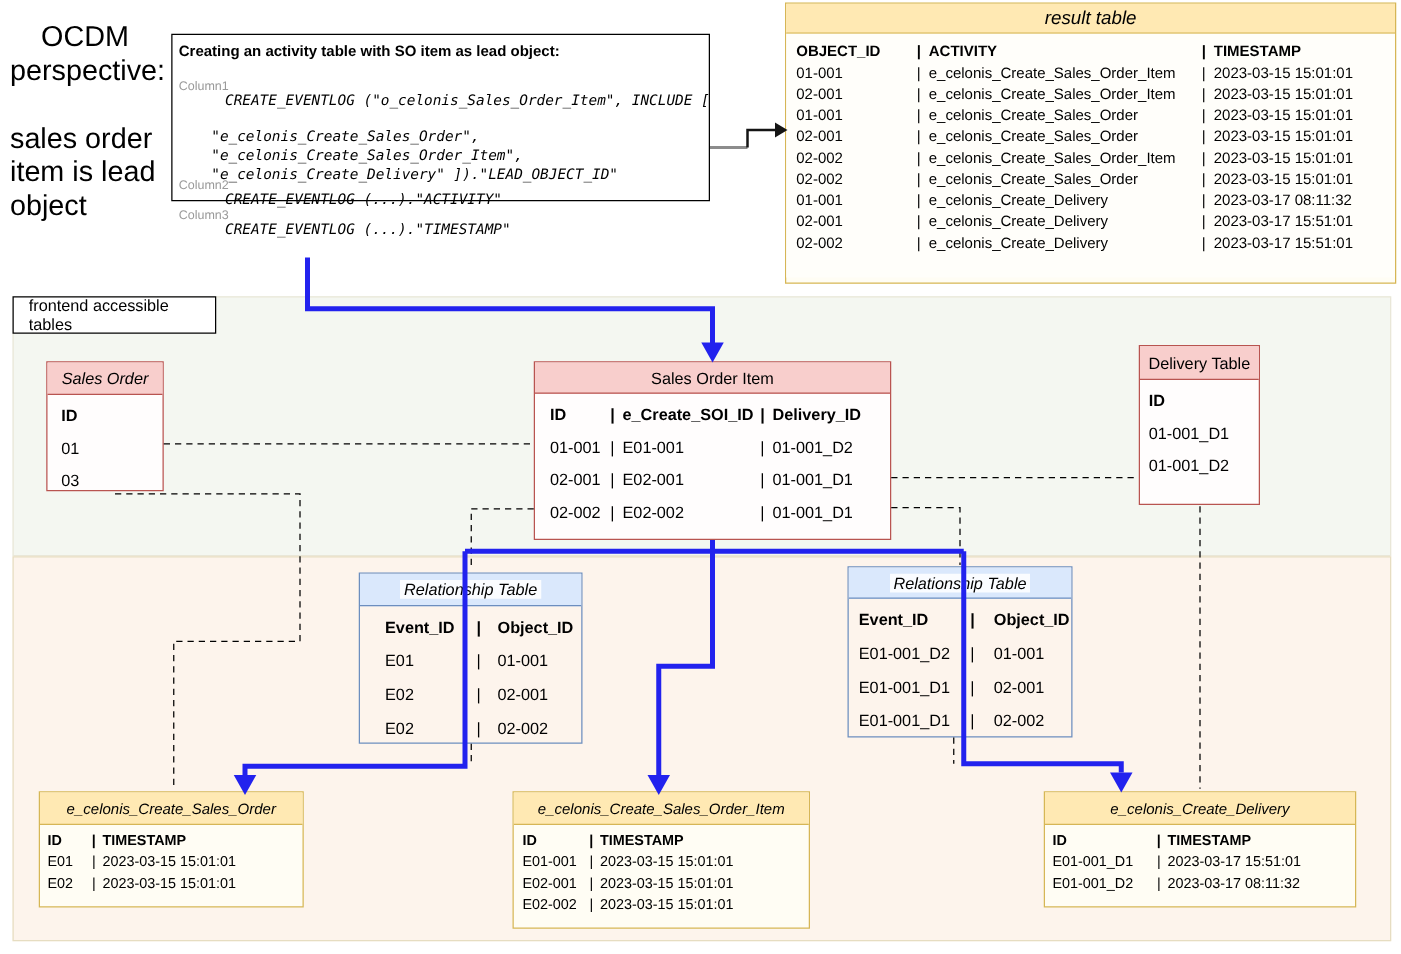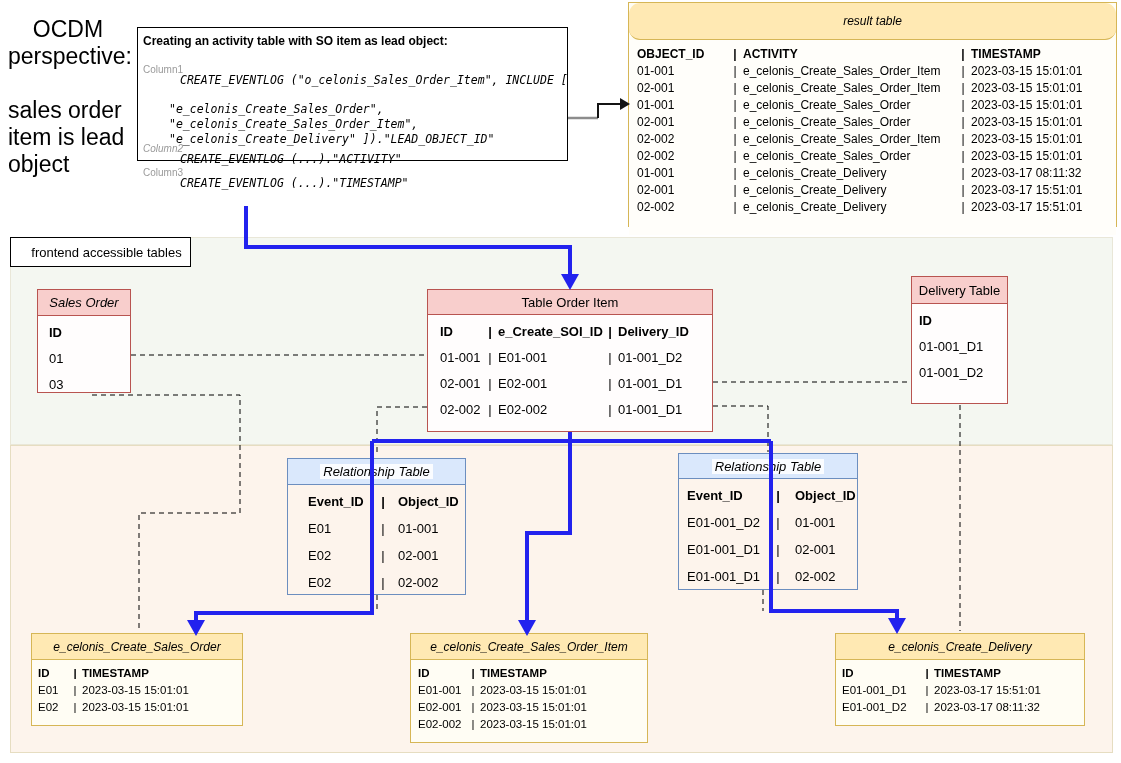--- a/index.html
+++ b/index.html
@@ -5,21 +5,21 @@
   html,body{margin:0;padding:0;background:#fff;}
   #canvas{position:relative;width:1121px;height:763px;background:#ffffff;
           font-family:"Liberation Sans",sans-serif;color:#000;overflow:hidden;}
 
   
   .zone{position:absolute;left:10px;width:1103px;}
   #zone-frontend{top:237px;height:208px;background:#f4f7f1;border:1px solid #e9e7d8;box-sizing:border-box;}
   #zone-nonaccess{top:445px;height:308px;background:#fdf4ec;border:1px solid #e6ddc1;box-sizing:border-box;}
   .zone-label{position:absolute;background:#ffffff;border:1px solid #000;box-sizing:border-box;
               display:flex;align-items:center;justify-content:center;font-size:13px;}
-  #zone-frontend-label{left:10px;top:237px;width:181px;height:30px;padding-left:12px;}
+  #zone-frontend-label{left:10px;top:237px;width:163px;height:30px;padding-left:12px;}
   #zone-nonaccess-label{left:12px;top:446px;width:182px;height:30px;}
 
   
   #heading{position:absolute;left:8px;top:16px;width:130px;font-size:23px;line-height:27px;}
   #heading .h1{text-align:center;width:120px;}
   #heading .h2{margin-top:27px;text-align:left;}
 
   
   #code-block{position:absolute;left:137px;top:27px;width:431px;height:134px;background:#fff;
               border:1px solid #000;box-sizing:border-box;}
@@ -37,21 +37,21 @@
   .sep{text-align:center;flex:0 0 auto;}
   .c{flex:0 0 auto;white-space:nowrap;}
   .cf{flex:1 1 auto;white-space:nowrap;}
 
   
   .tb-yellow{border:1px solid #d6b656;background:#fffdf4;}
   .tb-yellow .tb-title{background:#ffe9b3;border-bottom:1px solid #d6b656;font-style:italic;}
 
   
   #result-table{left:628px;top:2px;width:489px;height:225px;}
-  #result-table .tb-title{height:37px;font-size:12px;border-radius:11px;}
+  #result-table .tb-title{height:24px;font-size:15px;}
   #result-table .tb-body{padding:6px 0 0 8px;font-size:12px;line-height:17px;background:#fffefa;height:195px;}
   #result-table .c1{width:90px;} #result-table .c2{width:212px;} #result-table .sep{width:16px;}
 
   
   .tb-pink{border:1px solid #b85450;background:#fffdfd;}
   .tb-pink .tb-title{background:#f8cecc;border-bottom:1px solid #b85450;font-size:13px;}
   .tb-pink .tb-body{font-size:13px;line-height:26px;}
 
   #sales-order{left:37px;top:289px;width:94px;height:104px;}
   #sales-order .tb-title{height:26px;font-style:italic;}
@@ -117,21 +117,21 @@
     <div class="h2">sales order item is lead object</div>
   </div>
 
   <div id="code-block">
     <div class="cb-title">Creating an activity table with SO item as lead object:</div>
     <div class="cb-label" style="top:36px;">Column1</div>
     <div class="cb-code cb-i1" style="top:45px;">CREATE_EVENTLOG ("o_celonis_Sales_Order_Item", INCLUDE [</div>
     <div class="cb-code cb-i2" style="top:74px;">"e_celonis_Create_Sales_Order",</div>
     <div class="cb-code cb-i2" style="top:89px;">"e_celonis_Create_Sales_Order_Item",</div>
     <div class="cb-code cb-i2" style="top:104px;">"e_celonis_Create_Delivery" ])."LEAD_OBJECT_ID"</div>
-    <div class="cb-label" style="top:115px;font-style:italic;">Column2</div>
+    <div class="cb-label" style="top:115px;">Column2</div>
     <div class="cb-code cb-i1" style="top:124px;">CREATE_EVENTLOG (...)."ACTIVITY"</div>
     <div class="cb-label" style="top:139px;">Column3</div>
     <div class="cb-code cb-i1" style="top:148px;">CREATE_EVENTLOG (...)."TIMESTAMP"</div>
   </div>
 
   <div class="tb tb-yellow" id="result-table">
     <div class="tb-title">
       <span>result table</span>
     </div>
     <div class="tb-body">
@@ -220,21 +220,21 @@
           <span class="cf">01</span>
         </div>
       <div class="row">
           <span class="cf">03</span>
         </div>
     </div>
   </div>
 
   <div class="tb tb-pink" id="sales-order-item">
     <div class="tb-title">
-      <span>Table Order Item</span>
+      <span>Sales Order Item</span>
     </div>
     <div class="tb-body">
       <div class="row hdr">
         <span class="c c1">ID</span>
         <span class="sep">|</span>
         <span class="c c2">e_Create_SOI_ID</span>
         <span class="sep">|</span>
         <span class="cf">Delivery_ID</span>
       </div>
       <div class="row">

